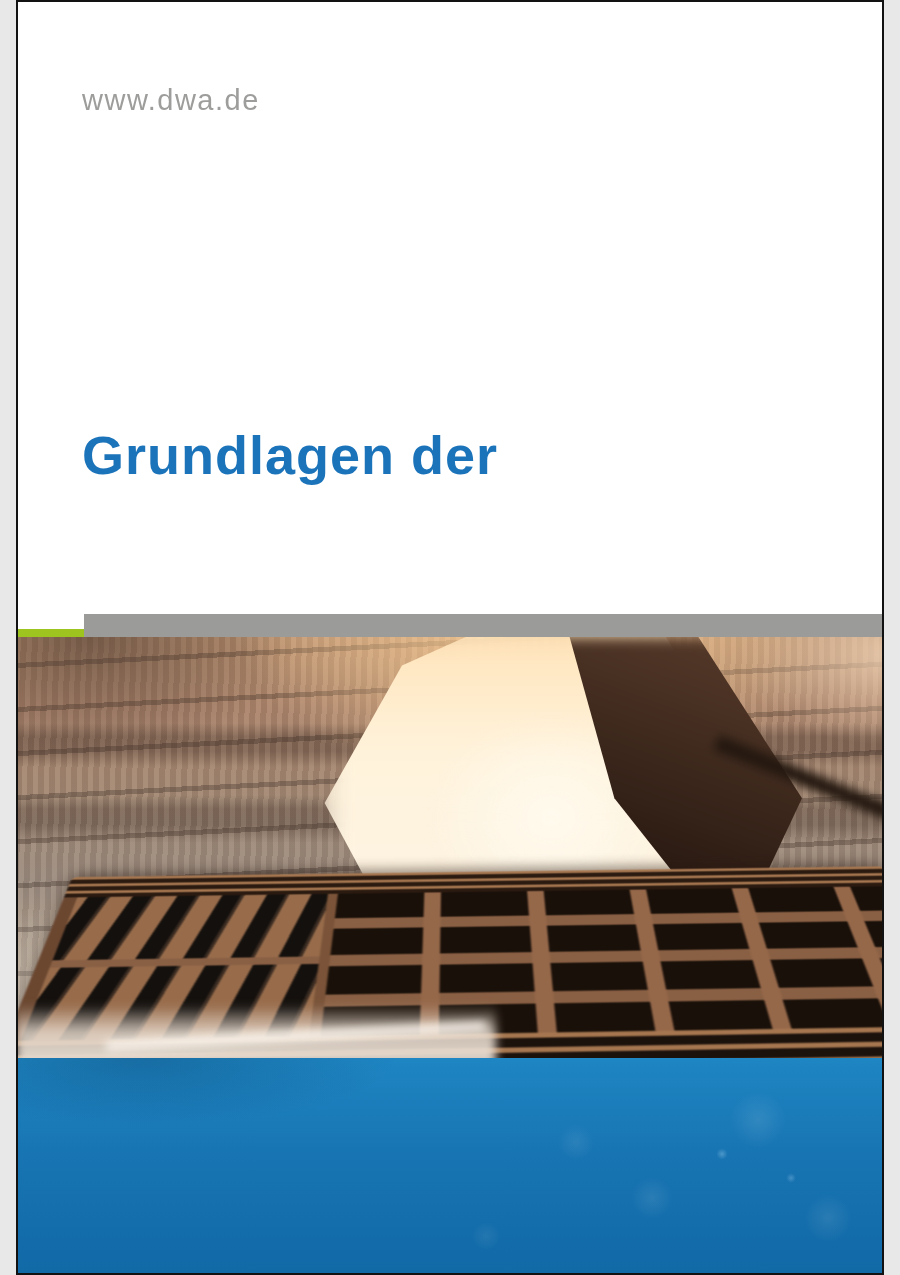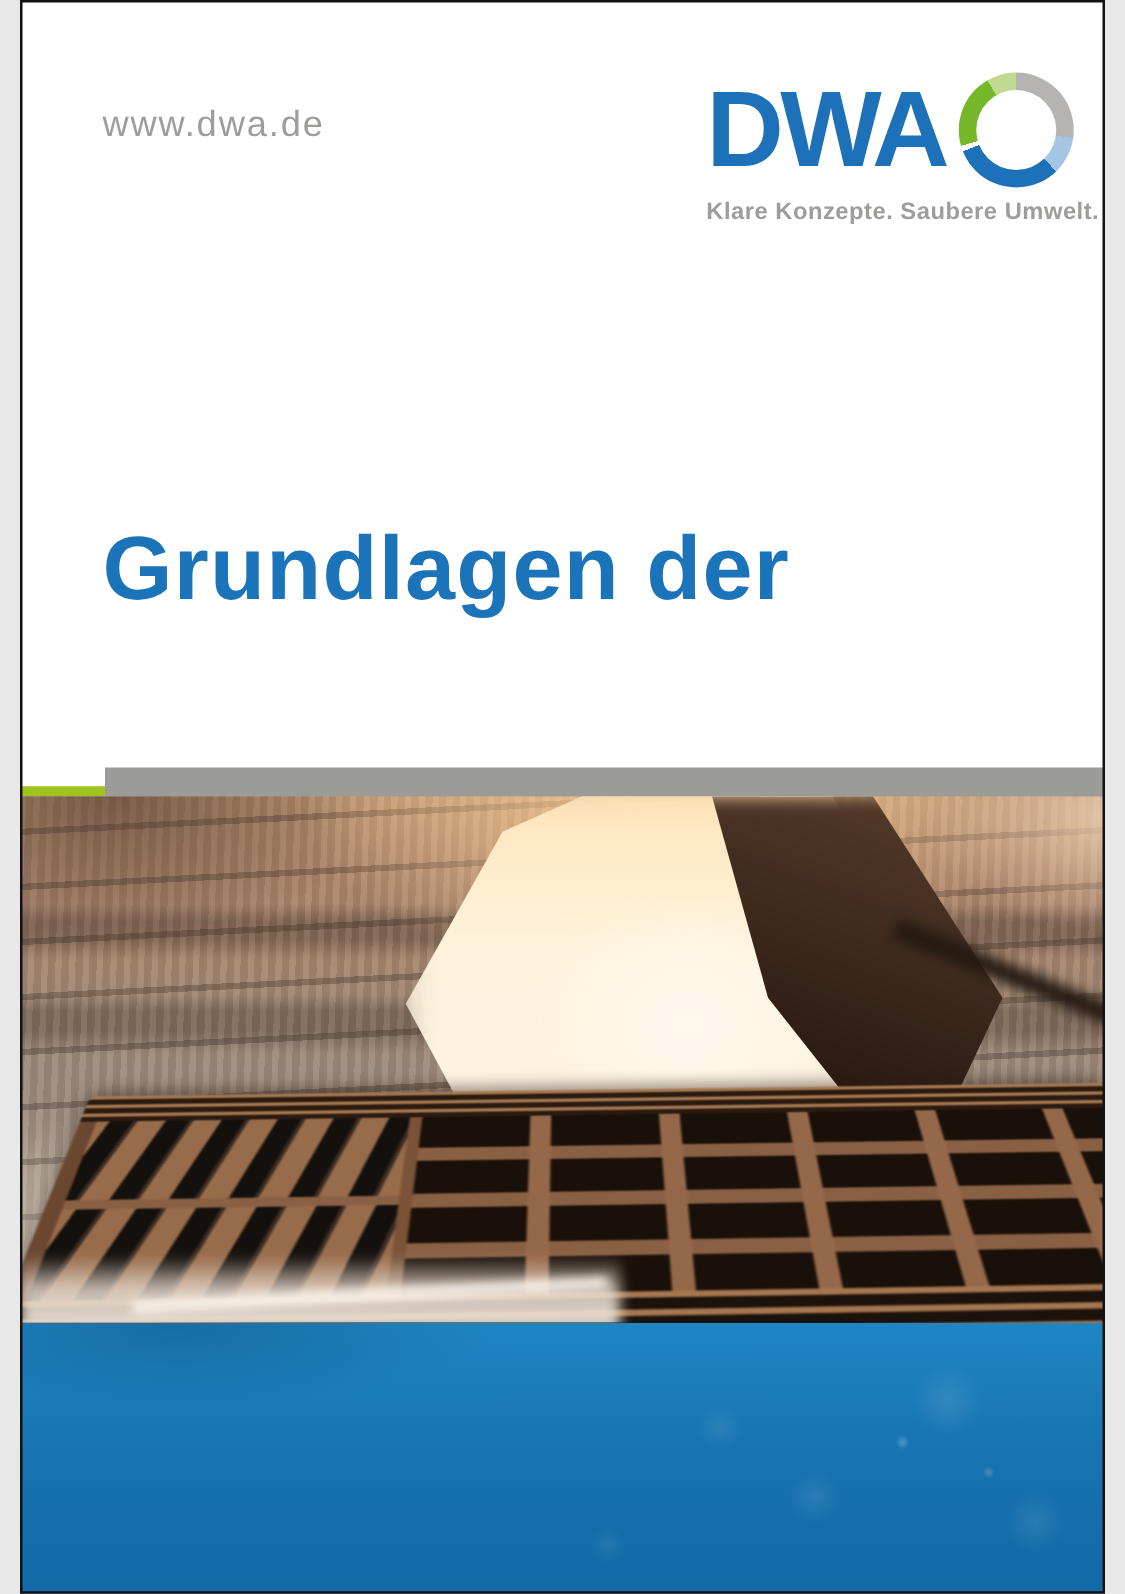--- a/index.html
+++ b/index.html
@@ -34,21 +34,21 @@
   .ring-hole{
     position:absolute;left:14px;top:14px;width:64px;height:64px;border-radius:50%;background:#ffffff;
   }
   .logo-tagline{
     margin-top:9px;font-size:19px;font-weight:700;color:#9d9d9c;letter-spacing:0.4px;white-space:nowrap;
   }
 
   
   .title{
     position:absolute;left:66px;top:424px;margin:0;
-    font-size:72px;line-height:62px;font-weight:700;letter-spacing:1px;color:#1b73ba;
+    font-size:54px;line-height:62px;font-weight:700;letter-spacing:1px;color:#1b73ba;
   }
   .title span{display:block;}
 
   
   .bar-gray{position:absolute;left:68px;top:614px;width:832px;height:23px;background:#9b9b9a;}
   .bar-green{position:absolute;left:0;top:629px;width:68px;height:8px;background:#9dc41f;}
 
   
   .photo{
     position:absolute;left:0;top:637px;width:900px;height:421px;overflow:hidden;
@@ -162,29 +162,20 @@
       linear-gradient(180deg,#1e86c3 0%,#1874b2 45%,#1169a6 100%);
   }
 </style>
 </head>
 <body>
 
 <div class="cover">
 
   <div class="website">www.dwa.de</div>
 
-  <div class="logo">
-    <div class="logo-row">
-      <span class="logo-text">DWA</span>
-      <span class="logo-ring">
-        <span class="ring-hole"></span>
-      </span>
-    </div>
-    <div class="logo-tagline">Klare Konzepte. Saubere Umwelt.</div>
-  </div>
 
   <h1 class="title">
     <span>Grundlagen der</span>
   </h1>
 
   <div class="bar-gray"></div>
   <div class="bar-green"></div>
 
   <div class="photo">
     <div class="pavement-texture"></div>

